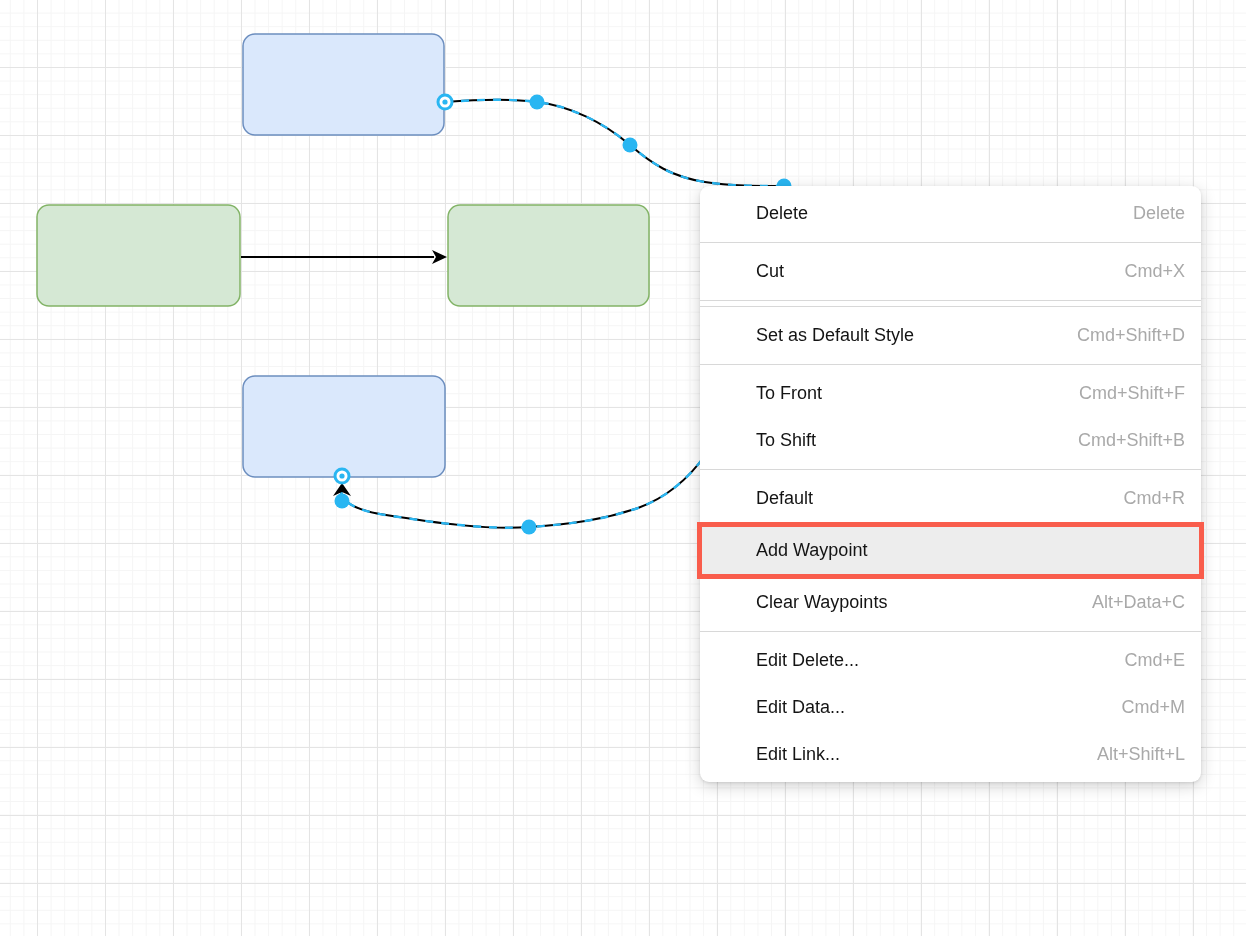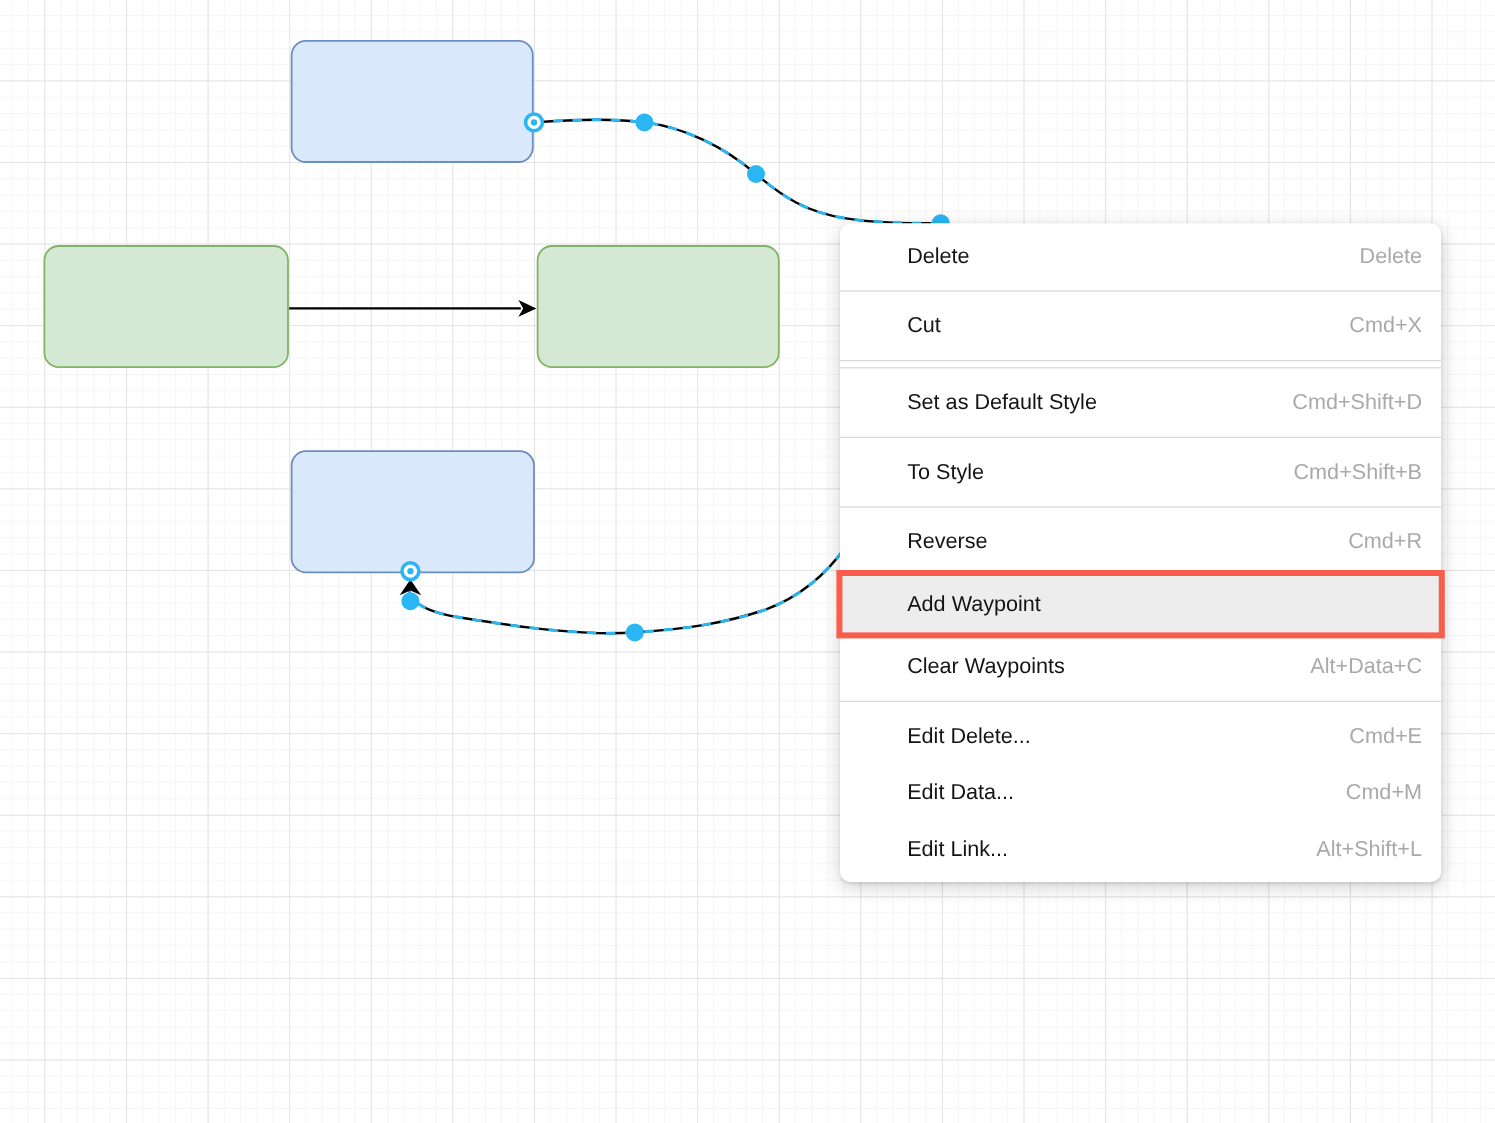--- a/index.html
+++ b/index.html
@@ -103,27 +103,31 @@
 
     <div class="menu-separator"></div>
 
     <div class="menu-item">
       <span>Set as Default Style</span>
       <span class="shortcut">Cmd+Shift+D</span>
     </div>
     <div class="menu-separator"></div>
 
     <div class="menu-item">
-      <span>To Style</span>
+      <span>To Front</span>
+      <span class="shortcut">Cmd+Shift+F</span>
+    </div>
+    <div class="menu-item">
+      <span>To Shift</span>
       <span class="shortcut">Cmd+Shift+B</span>
     </div>
     <div class="menu-separator"></div>
 
     <div class="menu-item">
-      <span>Reverse</span>
+      <span>Default</span>
       <span class="shortcut">Cmd+R</span>
     </div>
     <div class="menu-item highlighted">
       <span>Add Waypoint</span>
       <span class="shortcut"></span>
     </div>
     <div class="menu-item">
       <span>Clear Waypoints</span>
       <span class="shortcut">Alt+Data+C</span>
     </div>

